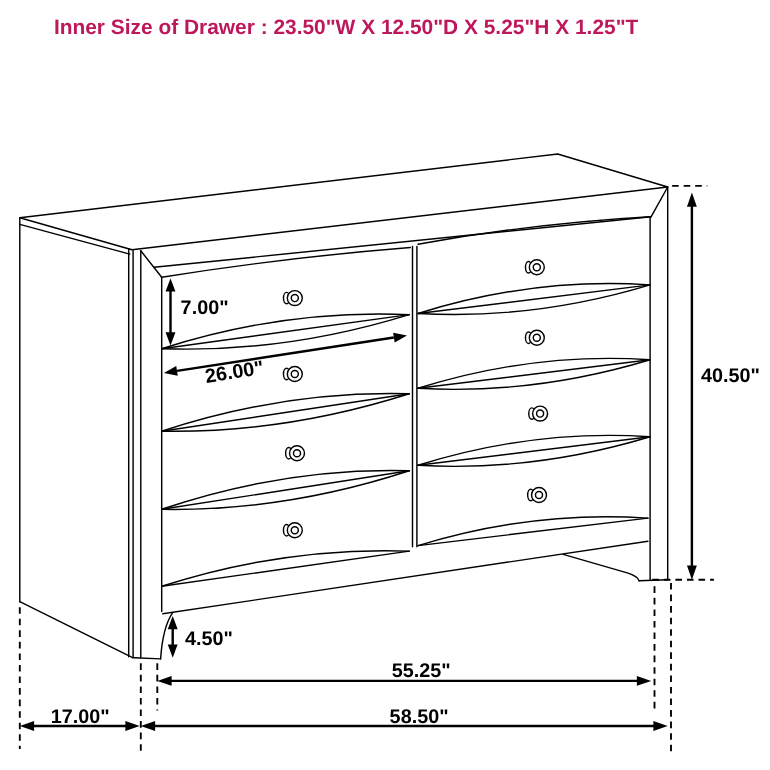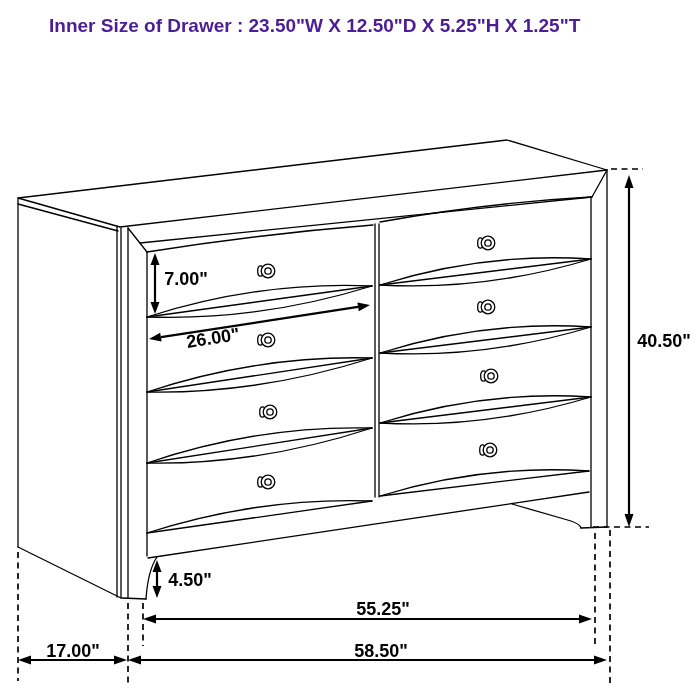--- a/index.html
+++ b/index.html
@@ -2,21 +2,21 @@
 <html><head>
 <meta charset="utf-8">
 <style>
   html,body{margin:0;padding:0;background:#ffffff;}
   body{width:700px;height:700px;position:relative;overflow:hidden;
        font-family:"Liberation Sans", sans-serif;}
   #stage{position:absolute;left:0;top:0;width:700px;height:700px;}
   svg{position:absolute;left:0;top:0;}
   .lbl{position:absolute;font-weight:bold;font-size:18px;line-height:20px;
        color:#000;white-space:nowrap;text-align:center;}
-  .title{position:absolute;font-weight:bold;font-size:19px;color:#4c1d95;
+  .title{position:absolute;font-weight:bold;font-size:19px;color:#be185d;
          white-space:nowrap;}
   .rot{transform:rotate(-9deg);transform-origin:center center;}
 </style>
 </head>
 <body>
 
 <div id="stage">
 
   <svg width="700" height="700" viewBox="0 0 700 700">
 

